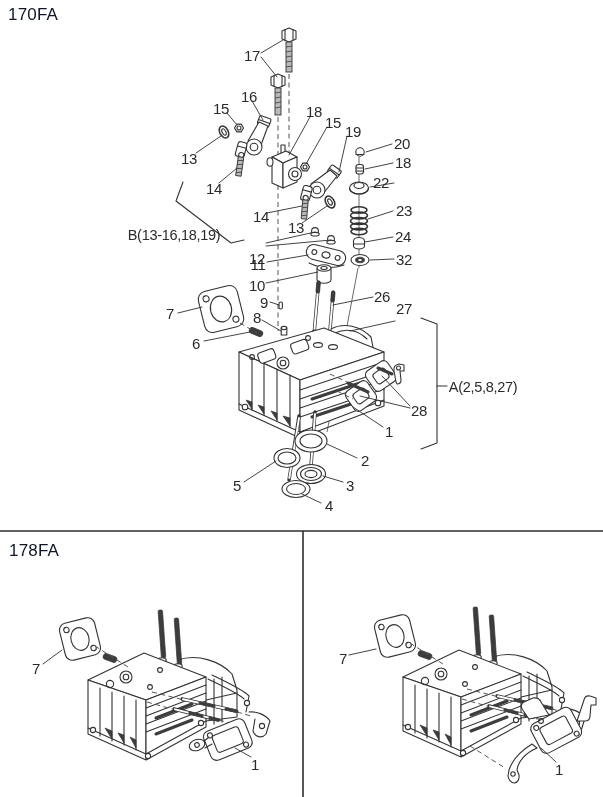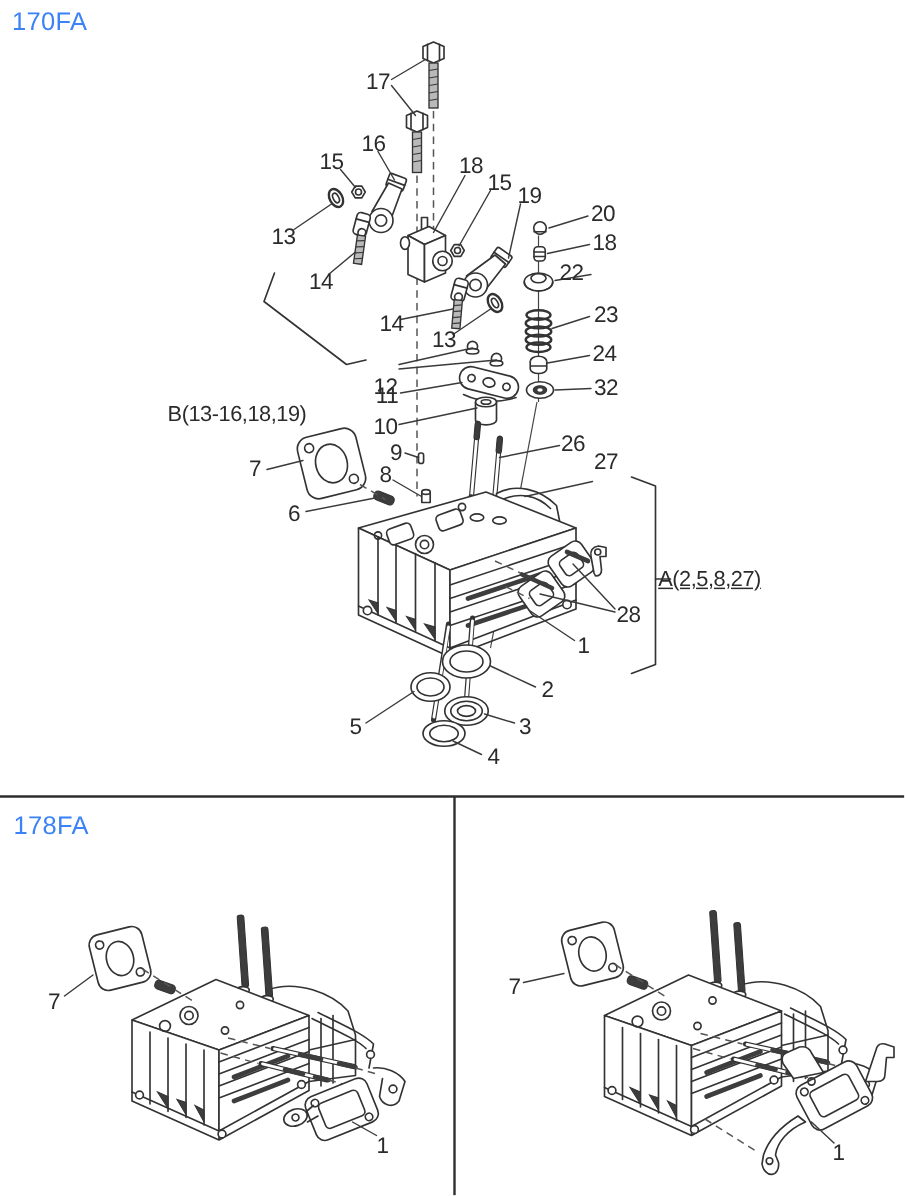--- a/index.html
+++ b/index.html
@@ -3,21 +3,21 @@
 <meta charset="utf-8">
 <style>
   html,body{margin:0;padding:0;background:#fff;}
   .stage{position:relative;width:603px;height:797px;background:#fff;overflow:hidden;
          font-family:"Liberation Sans",sans-serif;}
   svg{position:absolute;left:0;top:0;}
   .labels{position:absolute;left:0;top:0;width:603px;height:658px;pointer-events:none;}
   .part-label{position:absolute;transform:translate(-50%,-50%);
       font:15px/1 "Liberation Sans",sans-serif;color:#2b2b2b;letter-spacing:-.3px;white-space:nowrap;}
   .group-label{font-size:14.5px;}
-  .panel-title{position:absolute;font:17px/1.1 "Liberation Sans",sans-serif;color:#3b82f6;
+  .panel-title{position:absolute;font:17px/1.1 "Liberation Sans",sans-serif;color:#0f172a;
       letter-spacing:.2px;white-space:nowrap;}
   
   .s{fill:none;stroke:#333;stroke-width:1.1;stroke-linecap:round;stroke-linejoin:round}
   .f{fill:#fff;stroke:#333;stroke-width:1.1;stroke-linejoin:round}
   .d{fill:#3d3d3d;stroke:#333;stroke-width:.7}
   .th{fill:#b9b9b9;stroke:#333;stroke-width:.9}
   .ht{stroke:#3a3a3a;stroke-width:.8}
   .ld{fill:none;stroke:#3a3a3a;stroke-width:.95;stroke-linecap:round}
   .dsh{fill:none;stroke:#555;stroke-width:1;stroke-dasharray:5 3.5}
   .rodo{stroke:#333;stroke-width:3.4;stroke-linecap:round}
@@ -494,22 +494,22 @@
         <span class="part-label" style="left: 404px; top: 308px;">27</span>
         <span class="part-label" style="left: 257px; top: 317px;">8</span>
         <span class="part-label" style="left: 170px; top: 313px;">7</span>
         <span class="part-label" style="left: 196px; top: 343px;">6</span>
         <span class="part-label" style="left: 419px; top: 410px;">28</span>
         <span class="part-label" style="left: 389px; top: 431px;">1</span>
         <span class="part-label" style="left: 365px; top: 460px;">2</span>
         <span class="part-label" style="left: 237px; top: 485px;">5</span>
         <span class="part-label" style="left: 350px; top: 485px;">3</span>
         <span class="part-label" style="left: 329px; top: 505px;">4</span>
-        <span class="part-label group-label" style="left: 158px; top: 235px; margin-top: 42px;">B(13-16,18,19)</span>
-        <span class="part-label group-label" style="left: 473px; top: 387px; text-decoration: underline;">A(2,5,8,27)</span>
+        <span class="part-label group-label" style="left: 174px; top: 235px;">B(13-16,18,19)</span>
+        <span class="part-label group-label" style="left: 483px; top: 387px;">A(2,5,8,27)</span>
       </div>
   <div>
         <span class="part-label" style="left: 36px; top: 668px;">7</span>
         <span class="part-label" style="left: 255px; top: 764px;">1</span>
       </div>
   <div>
         <span class="part-label" style="left: 343px; top: 658px;">7</span>
         <span class="part-label" style="left: 559px; top: 769px;">1</span>
       </div>
 </div>

